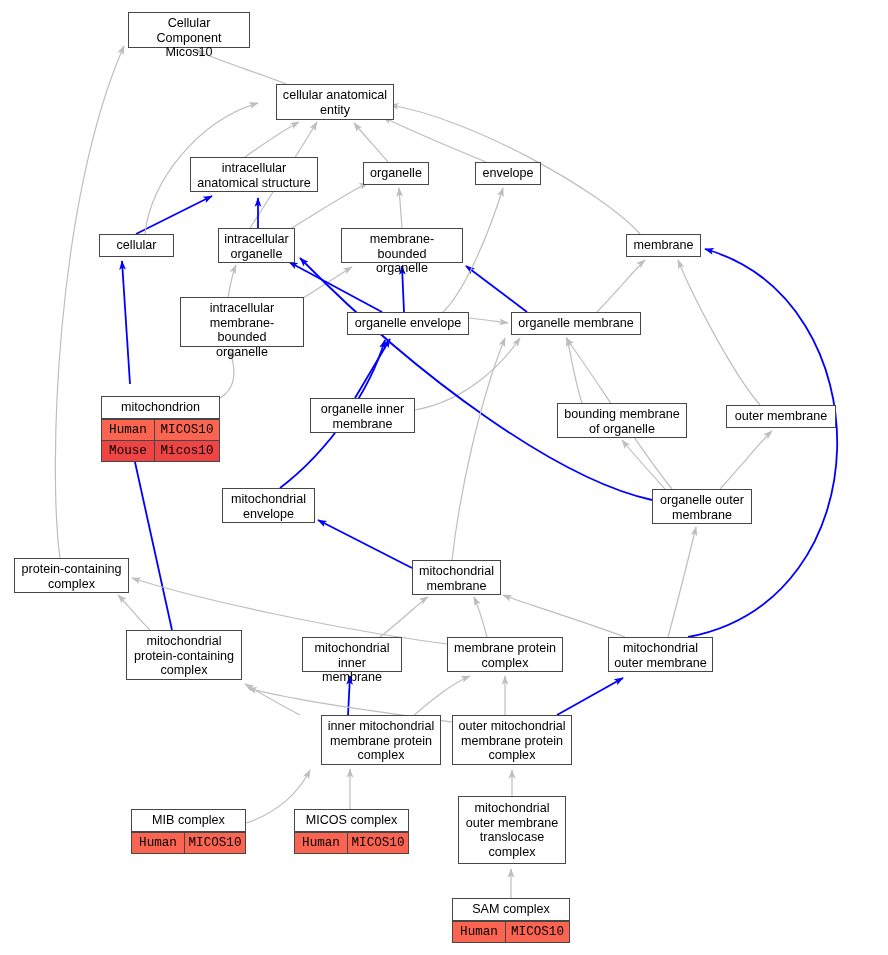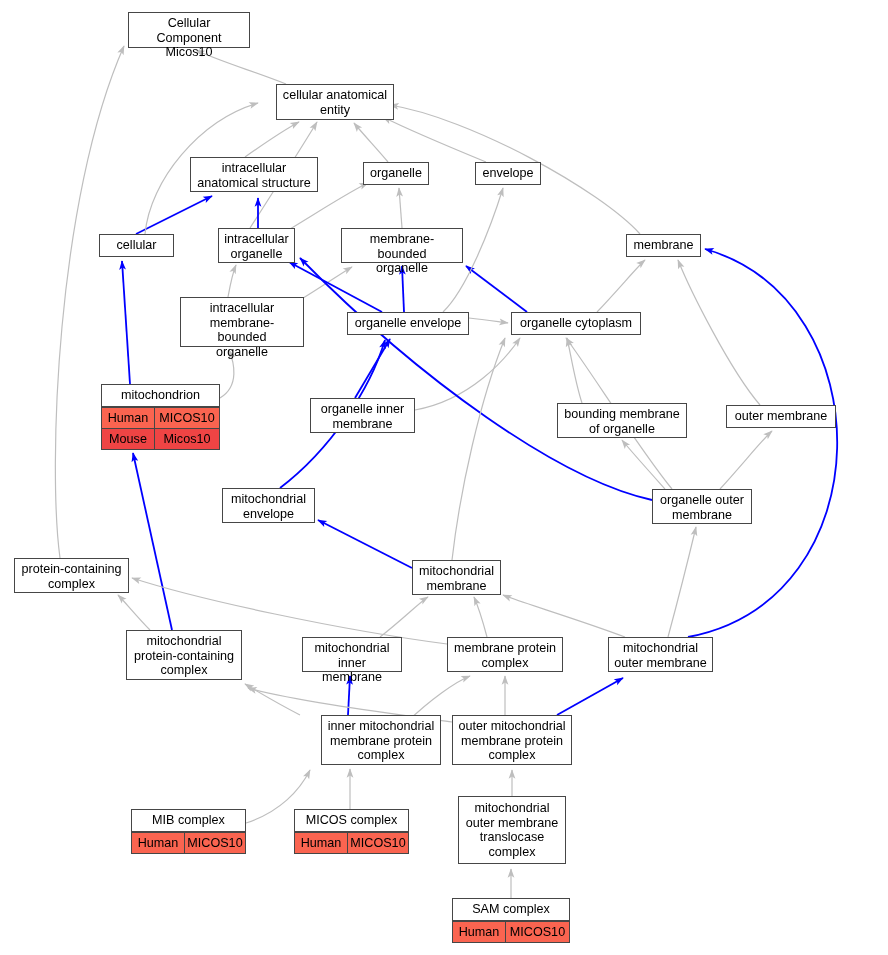--- a/index.html
+++ b/index.html
@@ -58,20 +58,21 @@
     height: 21px;
     align-items: stretch;
   }
   .generow:first-of-type { border-top: none; }
   .generow .sp, .generow .gn {
     display: flex;
     align-items: center;
     justify-content: center;
     font-size: 12.6px;
     line-height: 14px;
+    font-family: Liberation Mono, monospace;
   }
   .generow .sp {
     width: 52px;
     border-right: 1.3px solid #464646;
     flex: 0 0 auto;
   }
   .generow .gn {
     flex: 1 1 auto;
   }
   .sp-human, .gn-human { background: #FA6450; }
@@ -179,23 +180,23 @@
       </div>
       <div class="node" style="left: 180px; top: 297px; width: 124px; height: 50px;">
         <div class="title">intracellular
 membrane-bounded
 organelle</div>
       </div>
       <div class="node" style="left: 347px; top: 312px; width: 122px; height: 23px;">
         <div class="title">organelle envelope</div>
       </div>
       <div class="node" style="left: 511px; top: 312px; width: 130px; height: 23px;">
-        <div class="title">organelle cytoplasm</div>
-      </div>
-      <div class="node has-rows" style="left: 101px; top: 384px; width: 119px; height: 66px;">
+        <div class="title">organelle membrane</div>
+      </div>
+      <div class="node has-rows" style="left: 101px; top: 396px; width: 119px; height: 66px;">
         <div class="title">mitochondrion</div>
         <div class="generow">
           <div class="sp sp-human">Human</div>
           <div class="gn gn-human">MICOS10</div>
         </div>
         <div class="generow">
           <div class="sp sp-mouse">Mouse</div>
           <div class="gn gn-mouse">Micos10</div>
         </div>
       </div>

